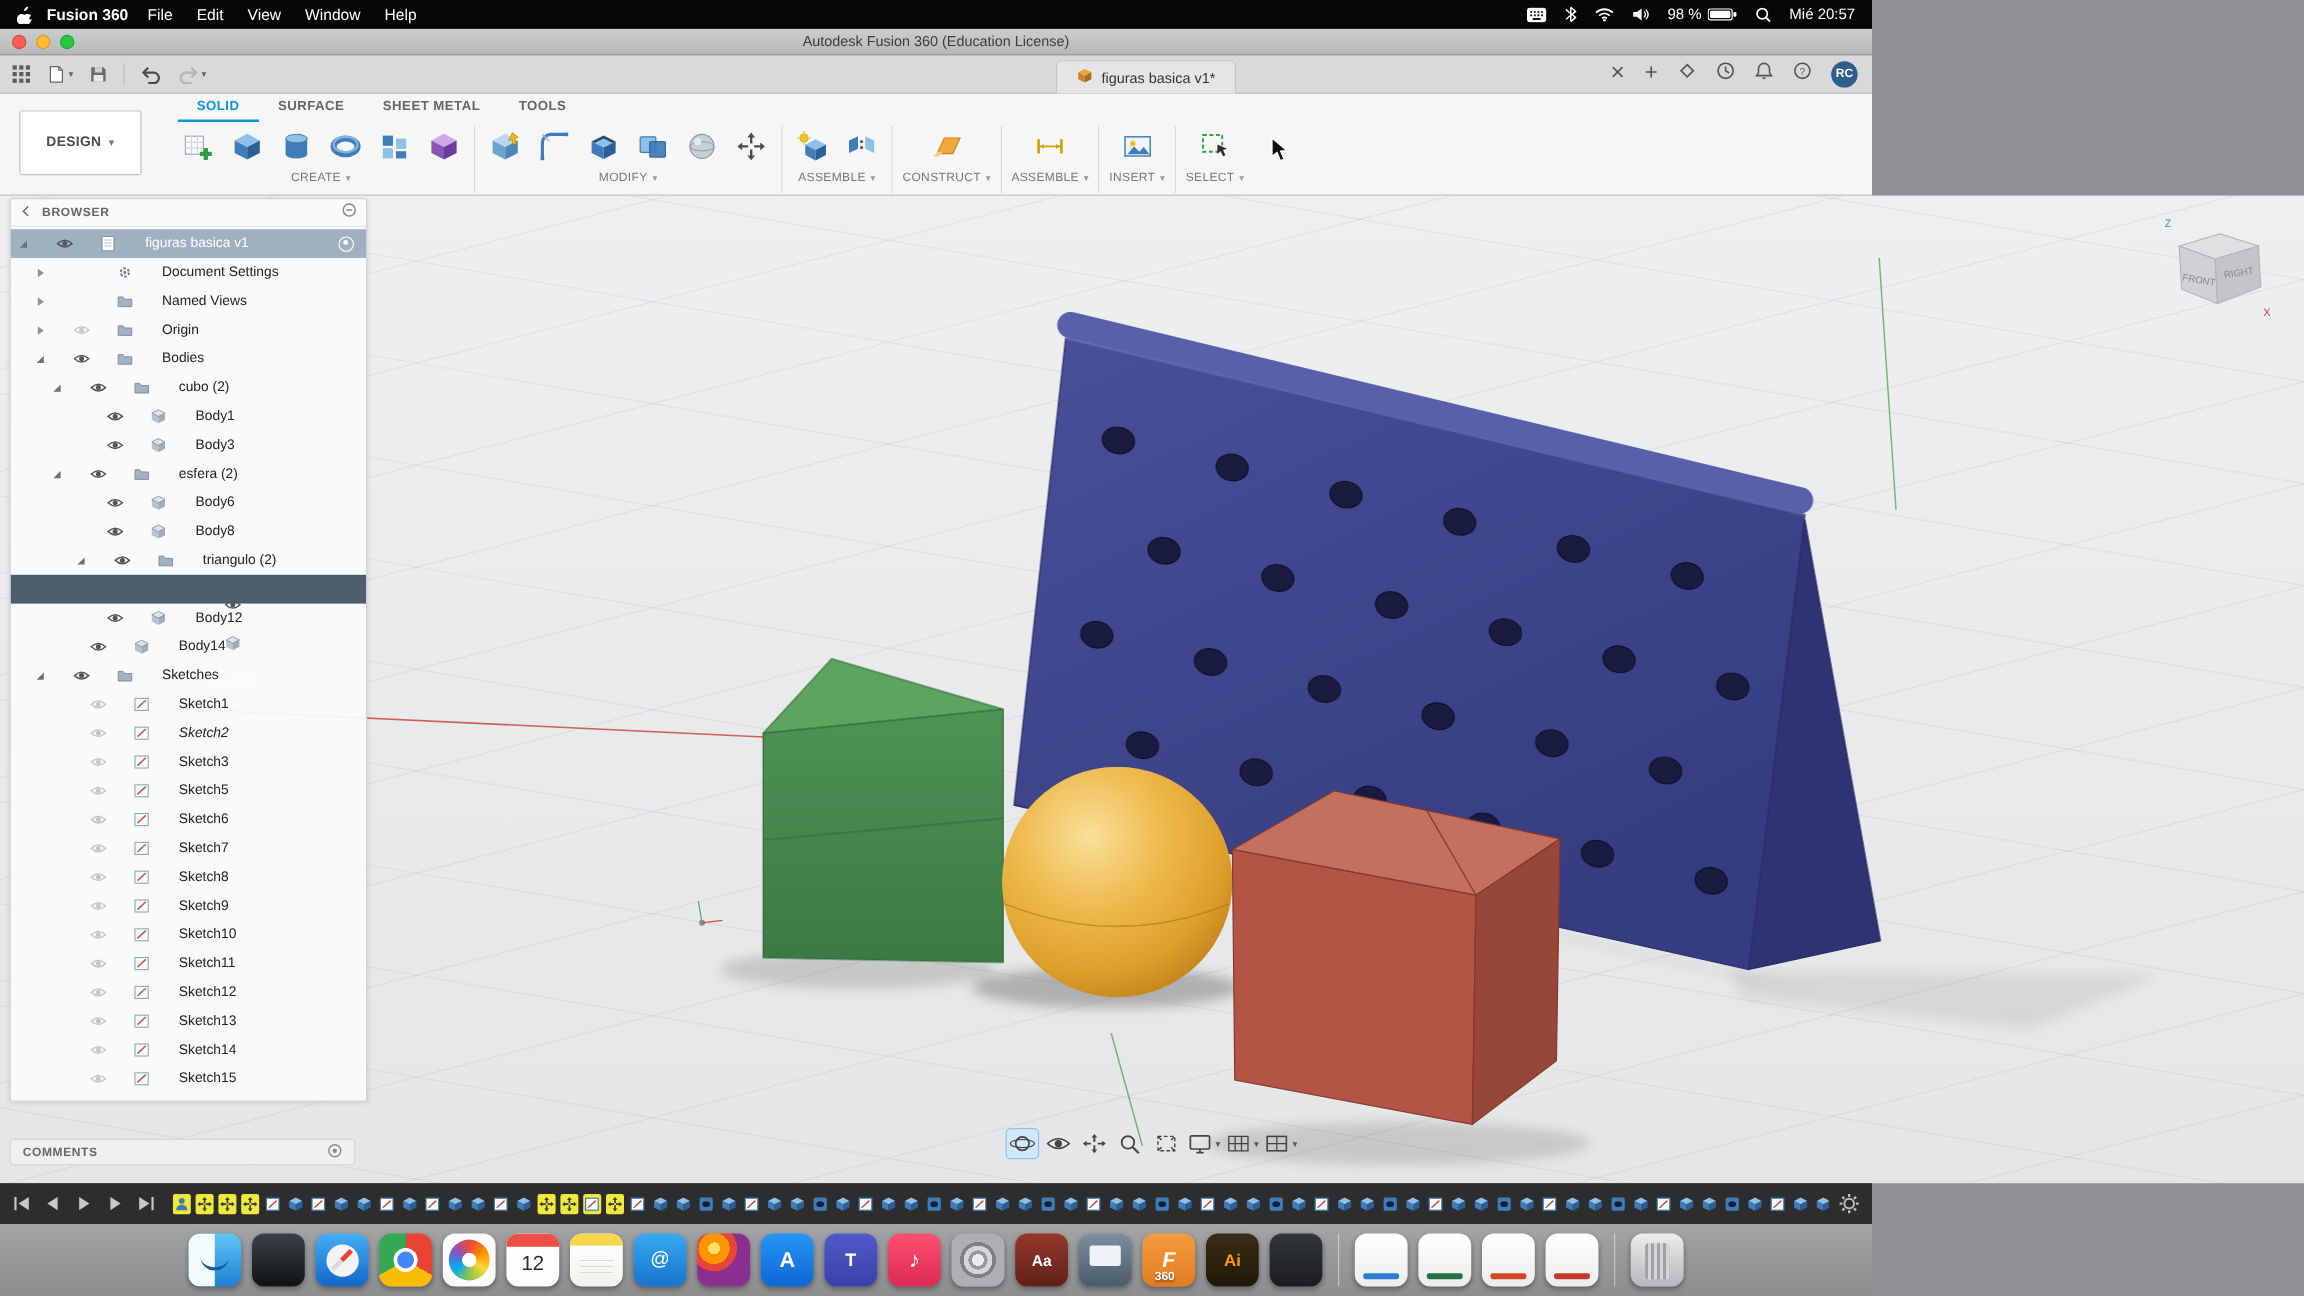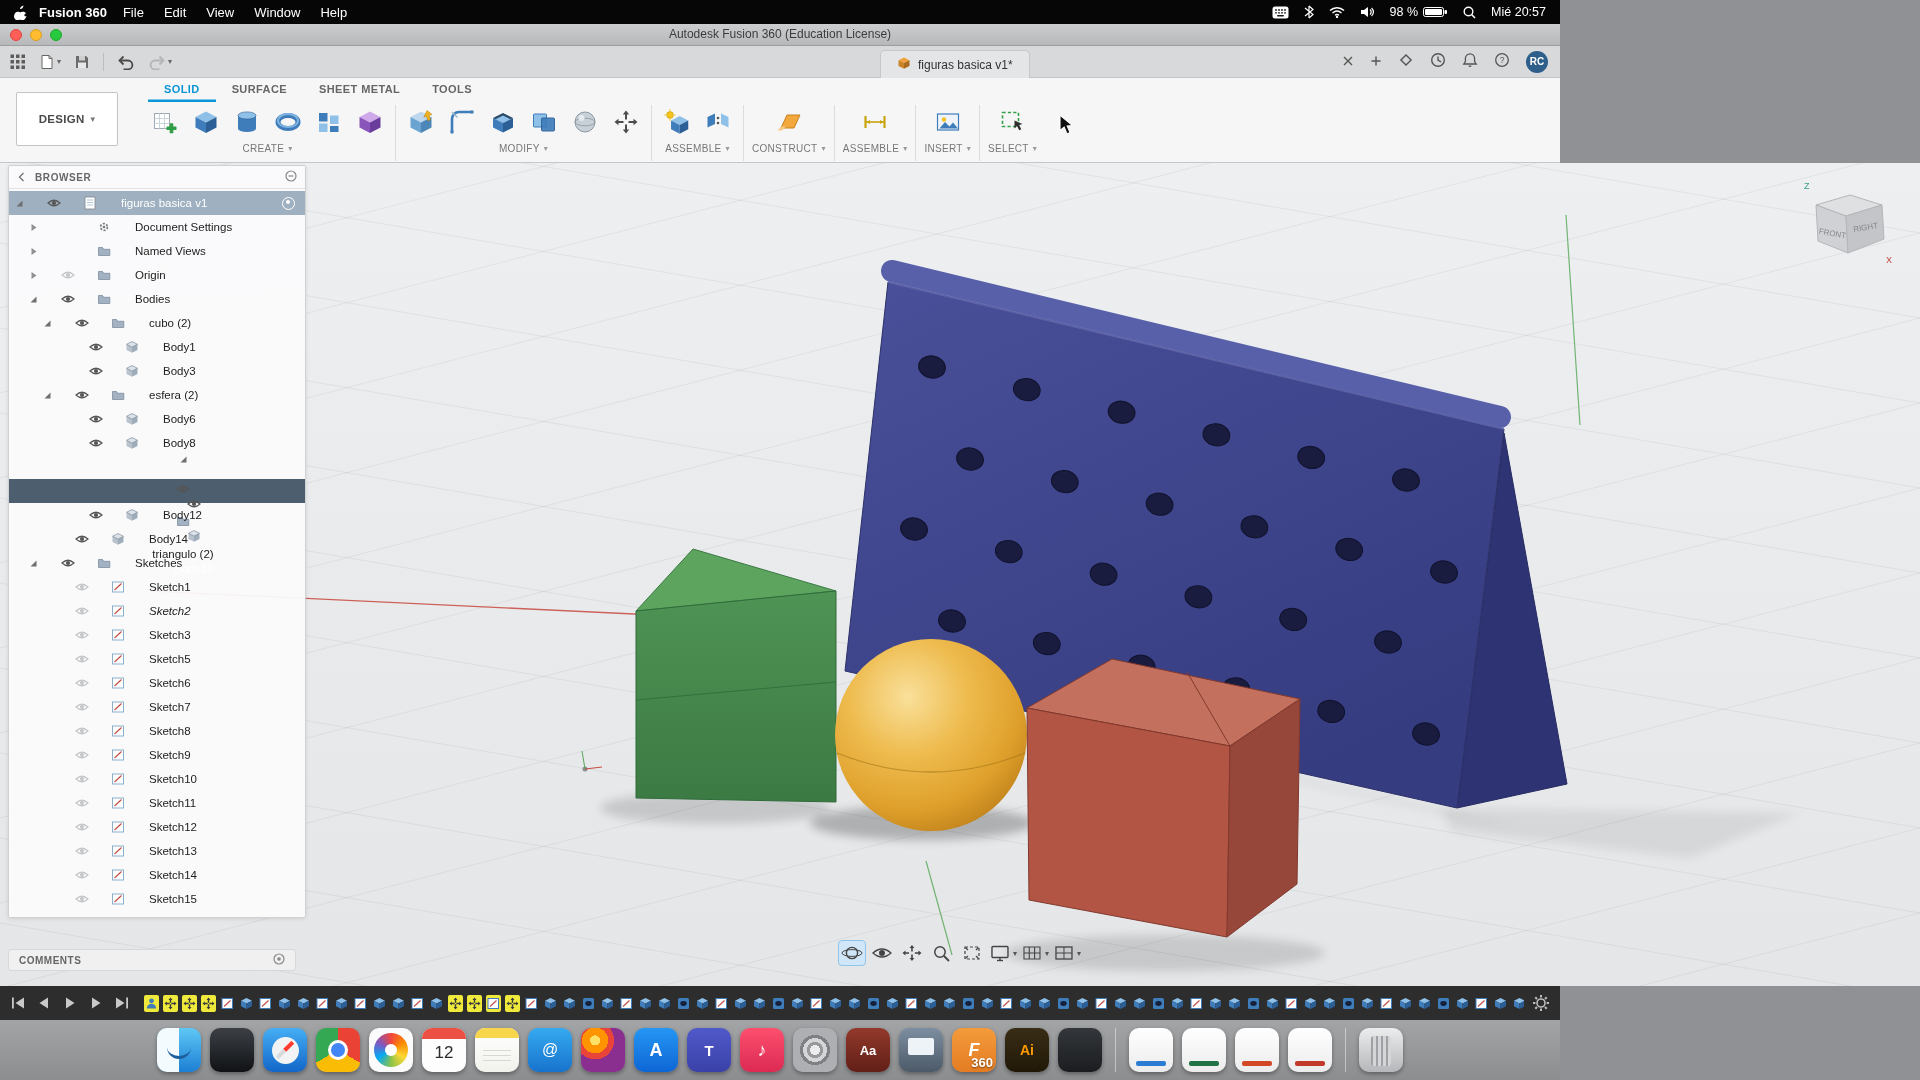--- a/index.html
+++ b/index.html
@@ -107,21 +107,21 @@
 
   
   #dock{position:absolute;top:1020px;width:100%;height:60px;background:linear-gradient(#a3a4a6,#8c8d8f);
     display:flex;align-items:center;justify-content:center}
   #dock-icons{display:flex;align-items:center;gap:9px}
   .dock-sep{width:1px;height:44px;background:rgba(255,255,255,.45);margin:0 4px}
   .dk{width:44px;height:44px;border-radius:10px;position:relative;display:flex;align-items:center;
     justify-content:center;box-shadow:0 2px 4px rgba(0,0,0,.35);overflow:hidden}
   .dk .g{color:#fff;font-weight:bold;font-size:15px;z-index:2}
   .dk .bar{position:absolute;left:7px;right:7px;bottom:6px;height:5px;border-radius:2px;z-index:2}
-  .badge{position:absolute;right:3px;bottom:2px;font-size:13px;font-weight:bold;color:#fff;z-index:3;
+  .badge{position:absolute;right:17px;bottom:2px;font-size:10px;font-weight:bold;color:#fff;z-index:3;
     text-shadow:0 1px 2px rgba(0,0,0,.5)}
   .dk-finder{background:linear-gradient(180deg,#5fc7f5,#1c7fd4)}
   .dk-finder::before{content:"";position:absolute;left:0;top:0;bottom:0;width:22px;background:#f4fbff}
   .dk-finder::after{content:"";position:absolute;left:10px;top:15px;width:24px;height:13px;
     border-bottom:3px solid #1c5f9e;border-radius:0 0 12px 12px}
   .dk-safari::before{content:"";position:absolute;width:27px;height:27px;border-radius:50%;background:#f2f3f4}
   .dk-safari::after{content:"";position:absolute;width:4px;height:22px;
     background:linear-gradient(180deg,#ff3b30 50%,#d8dadc 50%);transform:rotate(45deg)}
   .dk-chrome{background:conic-gradient(#ea4335 0 120deg,#fbbc05 120deg 240deg,#34a853 240deg 360deg)}
   .dk-chrome::before{content:"";position:absolute;width:20px;height:20px;border-radius:50%;background:#fff}
@@ -848,21 +848,21 @@
             <span class="nicon">
               <svg width="14" height="14" viewBox="0 0 14 14" aria-hidden="true">
                 <polygon points="7,1.5 12.5,4.3 7,7.1 1.5,4.3" fill="#dce3ea"></polygon>
                 <polygon points="1.5,4.3 7,7.1 7,12.8 1.5,10" fill="#b7c2cd"></polygon>
                 <polygon points="7,7.1 12.5,4.3 12.5,10 7,12.8" fill="#9fadbb"></polygon>
                 <polygon points="7,1.5 12.5,4.3 7,7.1 1.5,4.3" fill="none" stroke="#7f8c9a" stroke-width=".7"></polygon>
               </svg>
             </span>
             <span class="tlabel">Body8</span>
           </div>
-          <div class="trow" style="padding-left: 52px; flex-direction: column;">
+          <div class="trow" style="padding-left: 52px;">
             <span class="arr">
               <svg width="9" height="9" viewBox="0 0 9 9" aria-hidden="true">
                 <path d="M7.5 1.5 V7.5 H1.5 Z" fill="#6f6f6f"></path>
               </svg>
             </span>
             <span class="eye">
               <svg width="14" height="10" viewBox="0 0 14 10" aria-hidden="true">
                 <path d="M1 5 Q7 -0.5 13 5 Q7 10.5 1 5 Z" fill="none" stroke="currentColor" stroke-width="1.2"></path>
                 <circle cx="7" cy="5" r="2.1" fill="currentColor"></circle>
               </svg>

